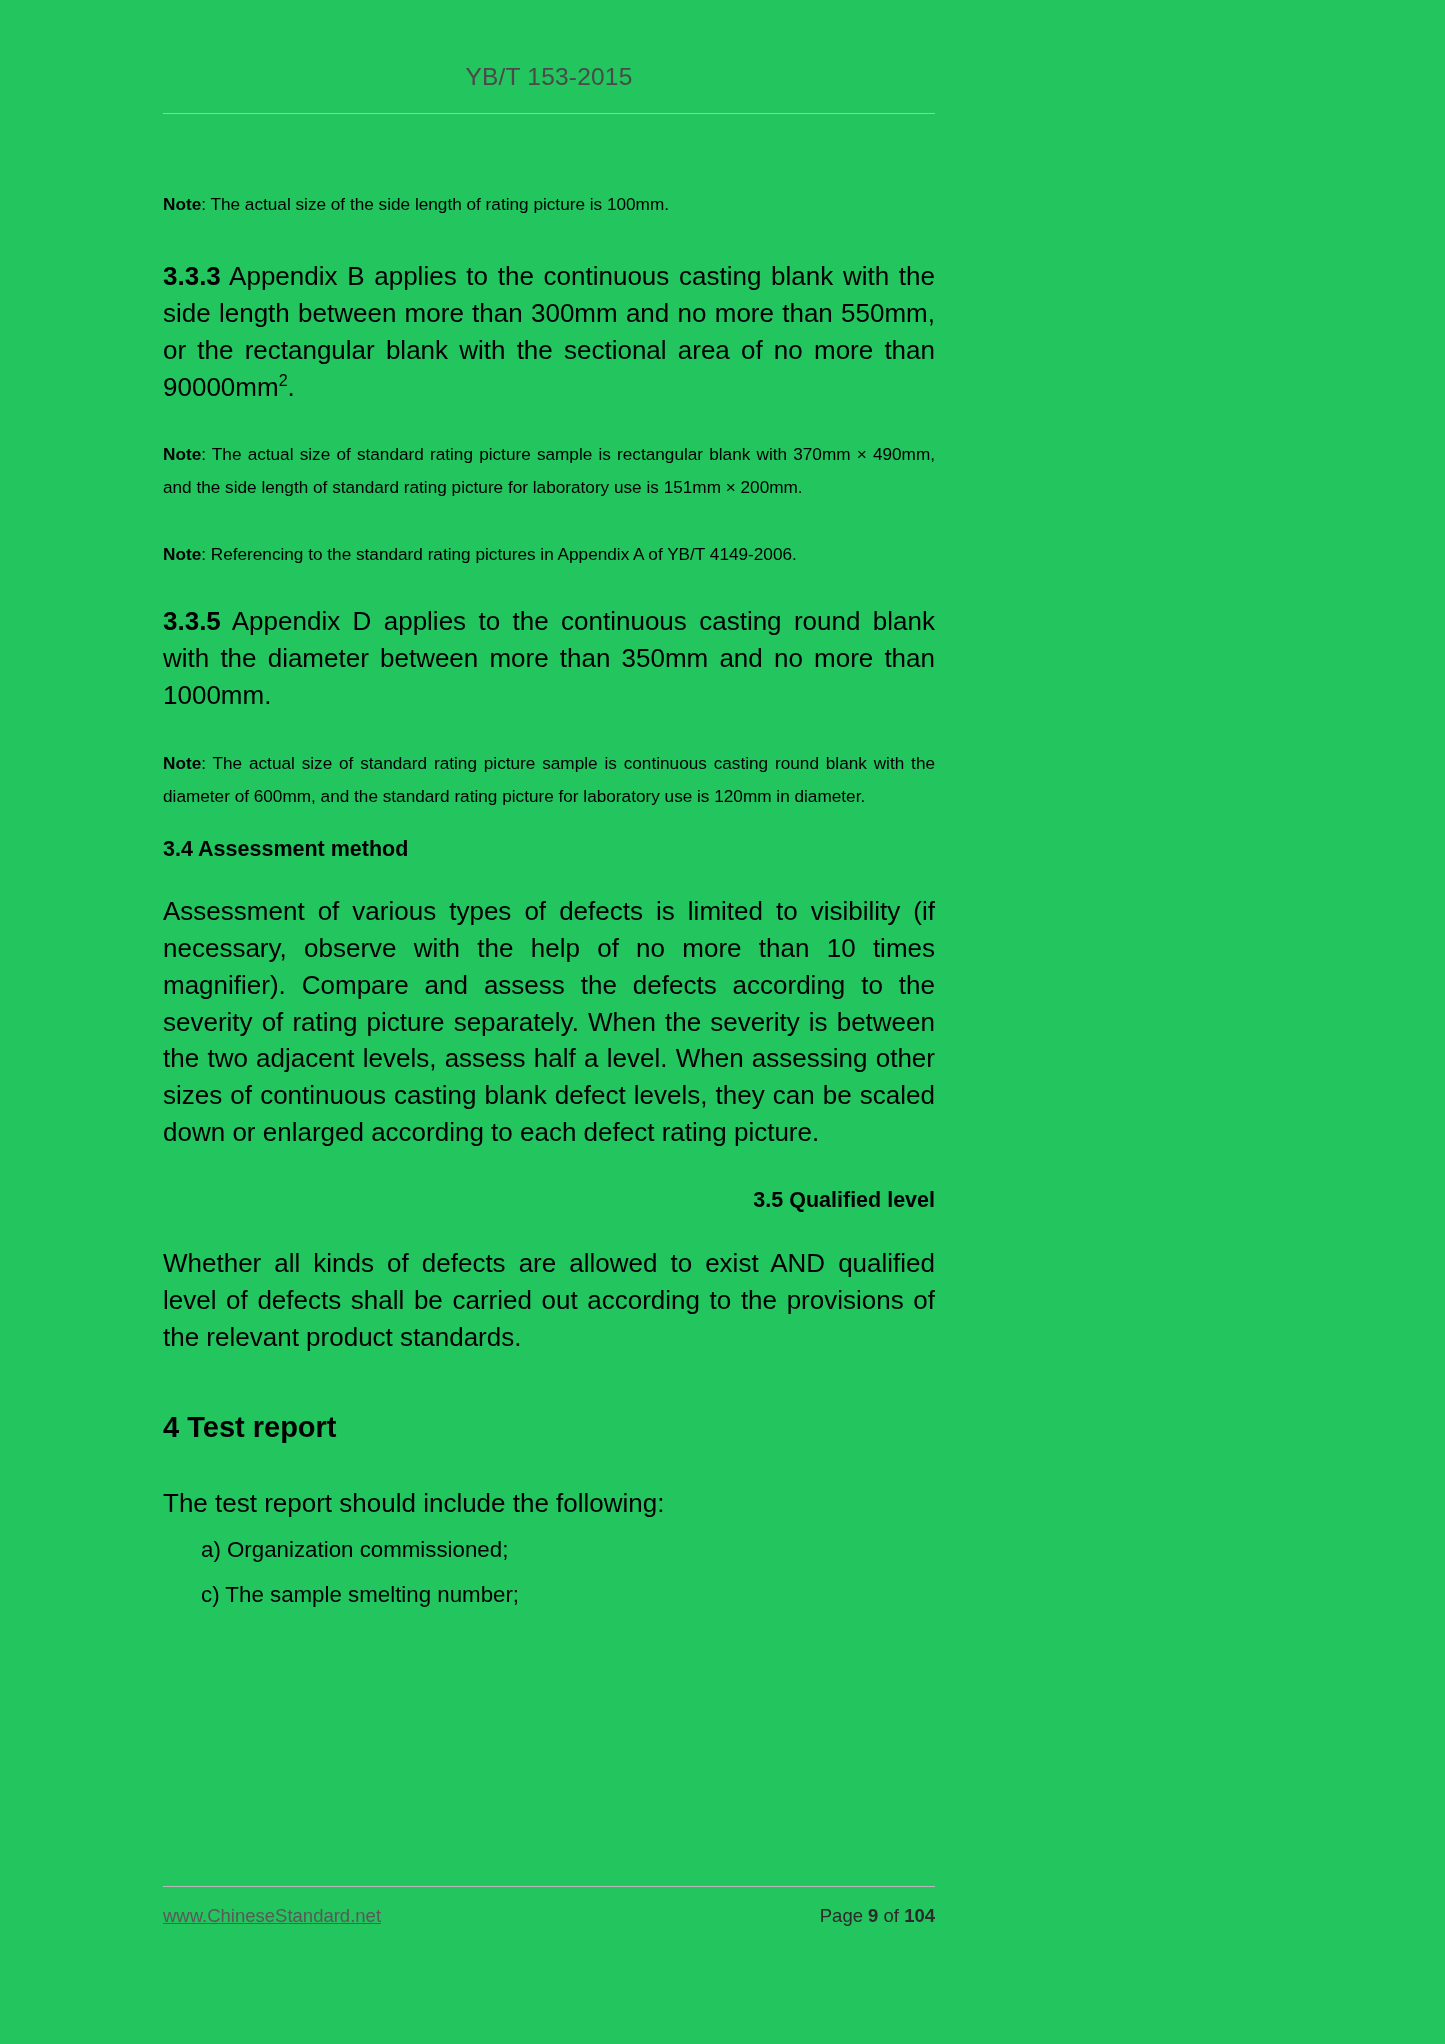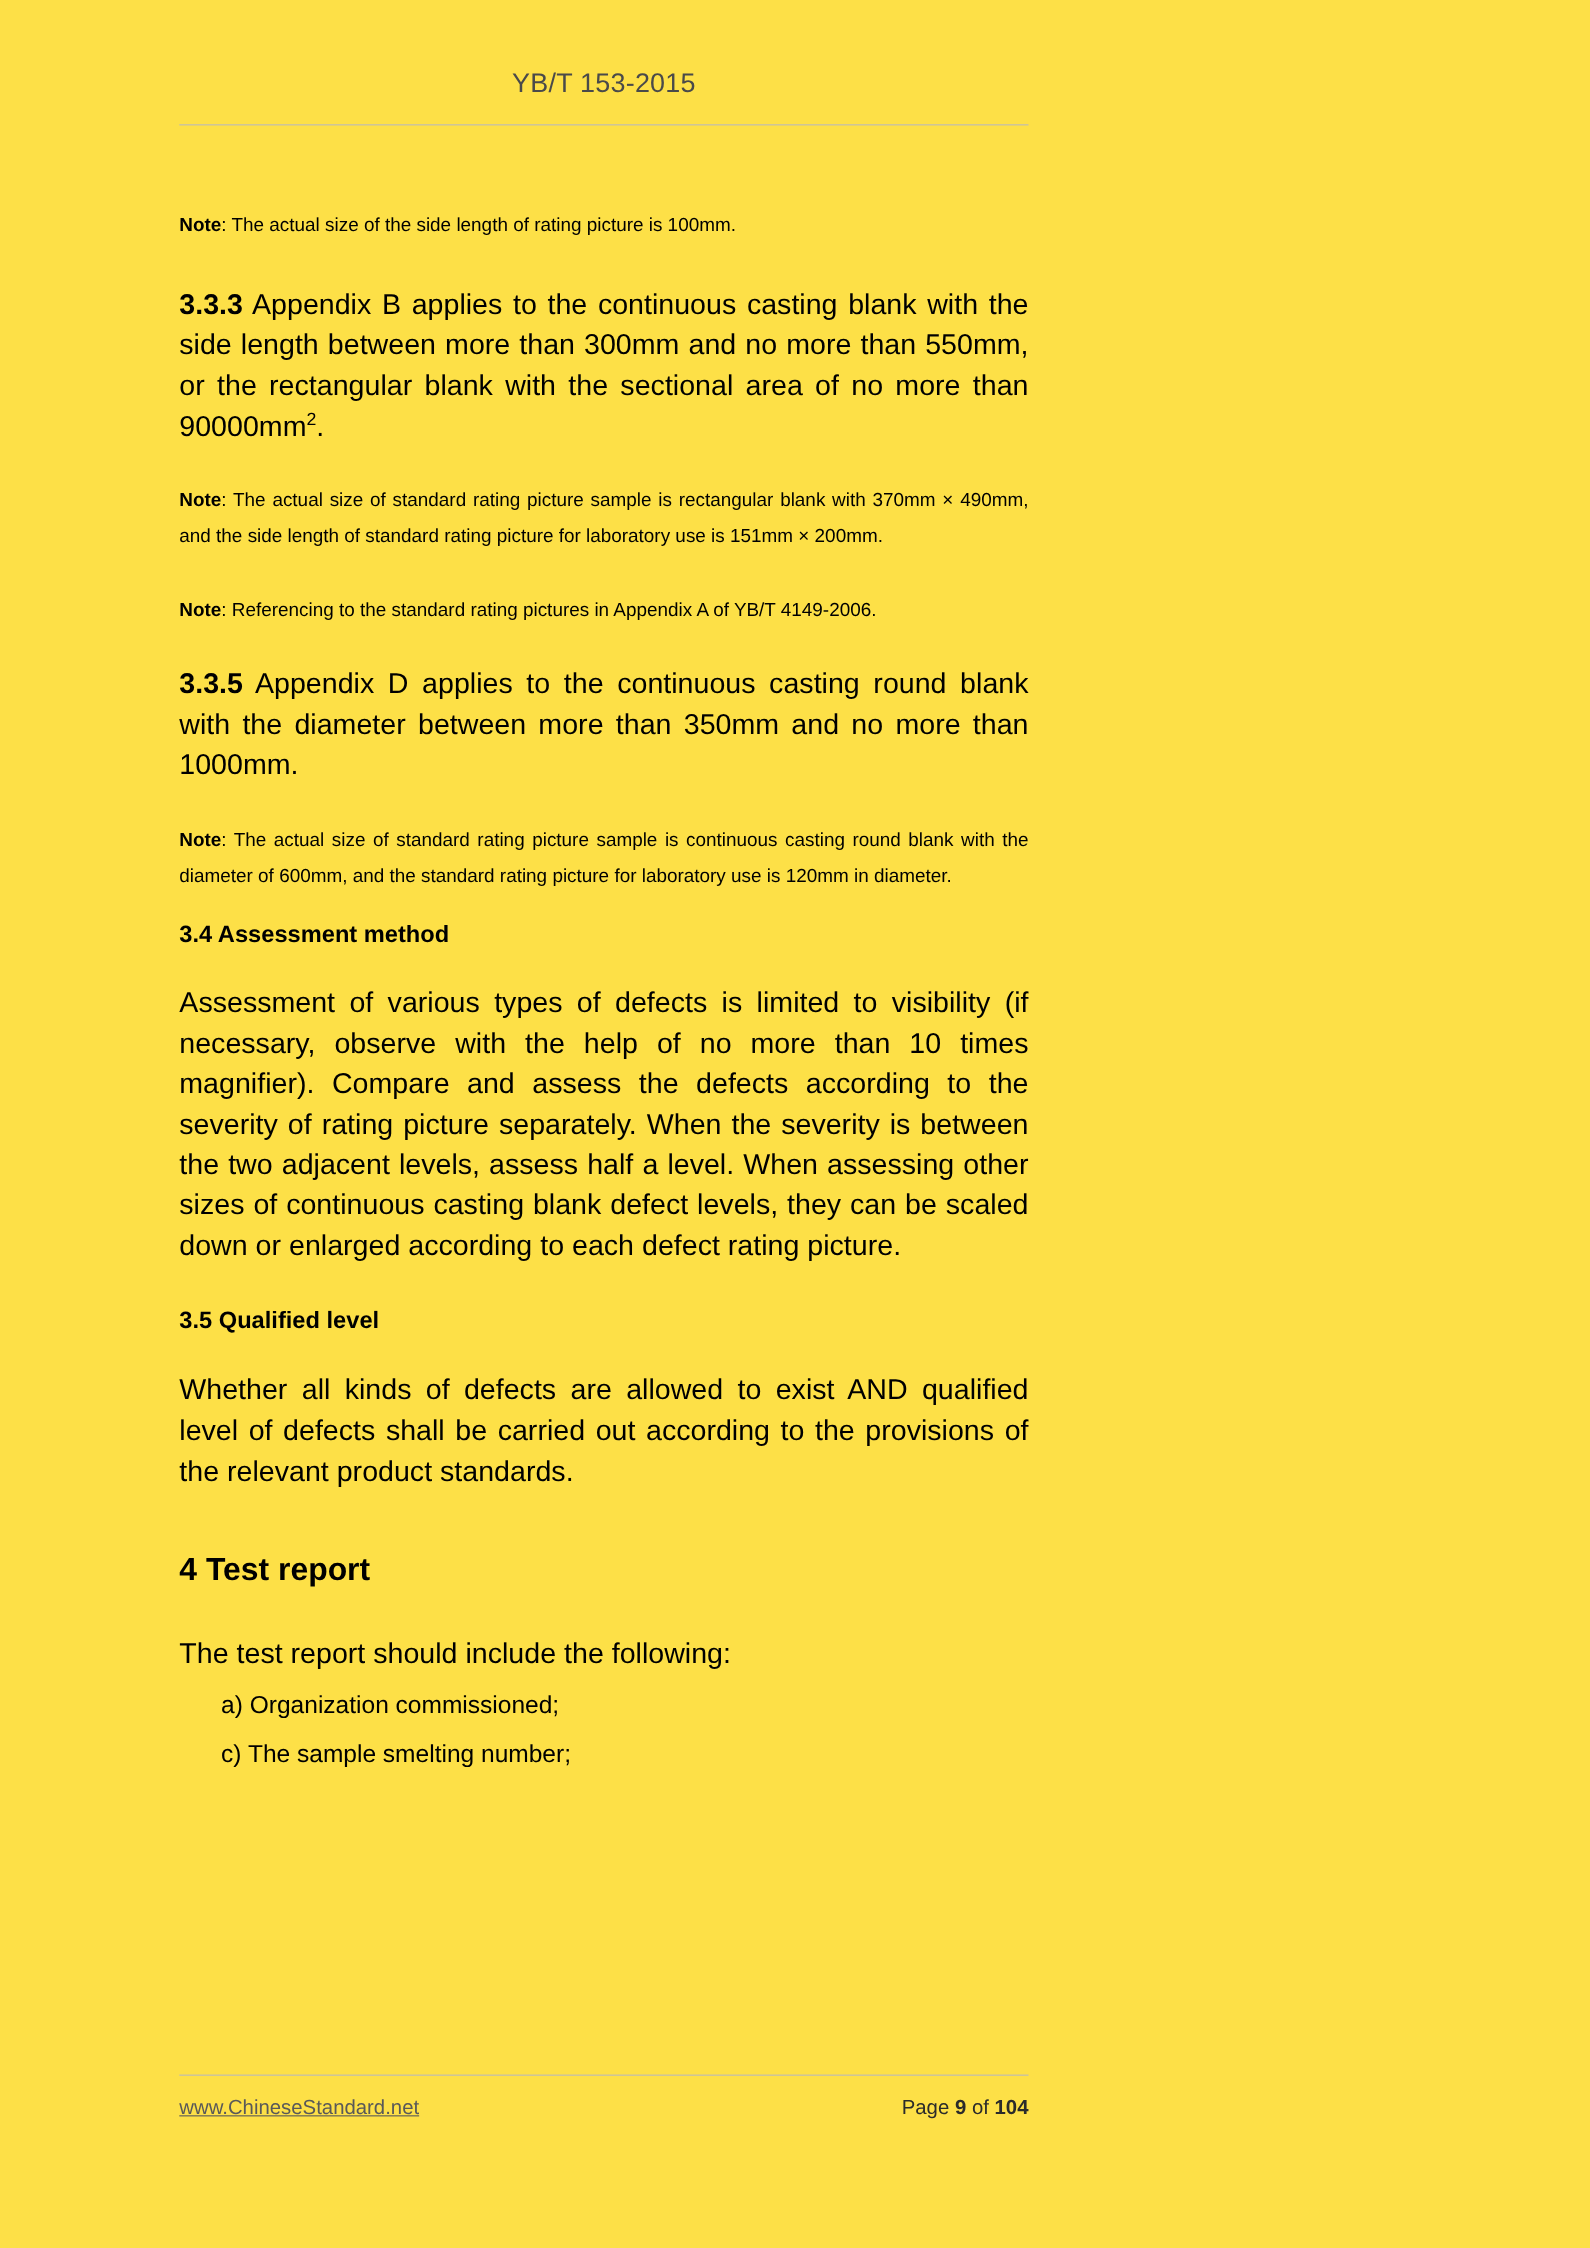--- a/index.html
+++ b/index.html
@@ -9,21 +9,21 @@
   }
   body {
     font-family: "Liberation Sans", sans-serif;
     color: #000000;
   }
   .page {
     position: relative;
     width: 1445px;
     height: 2044px;
     margin: 0 auto;
-    background: #fde047;
+    background: #22c55e;
     box-sizing: border-box;
     padding: 0;
     overflow: hidden;
   }
   .content {
     position: absolute;
     left: 163px;
     top: 0;
     width: 772px;
   }
@@ -90,21 +90,21 @@
   
   .s-note-1 { margin-top: 74px; }
   .s-333    { margin-top: 36px; }
   .s-note-2 { margin-top: 32px; }
   .s-334    { margin-top: 34px; }
   .s-note-3 { margin-top: 33px; }
   .s-335    { margin-top: 32px; }
   .s-note-4 { margin-top: 33px; }
   .s-34     { margin-top: 22px; }
   .s-34p    { margin-top: 29px; }
-  .s-35     { margin-top: 36px; }
+  .s-35     { margin-top: 36px; text-align: right; }
   .s-35p    { margin-top: 30px; }
   .s-4      { margin-top: 53px; }
   .s-4p     { margin-top: 38px; }
   .s-li     { margin-top: 13px; }
 
   
   .footer {
     position: absolute;
     left: 163px;
     top: 1886px;

